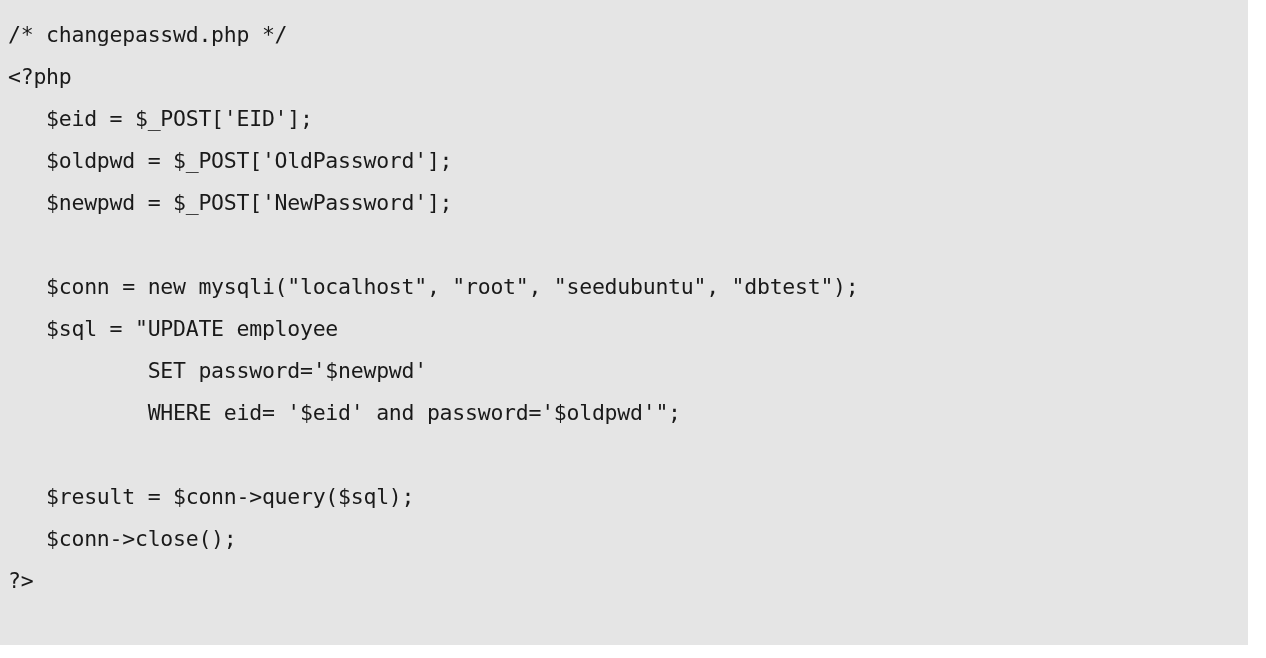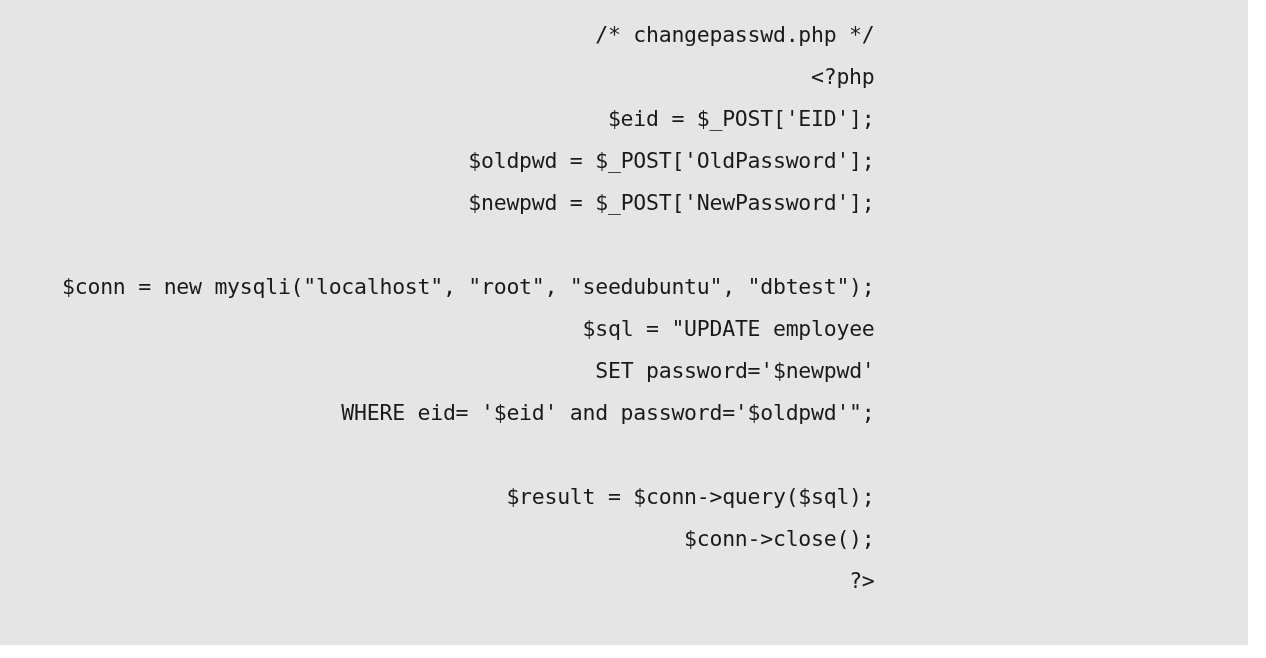--- a/index.html
+++ b/index.html
@@ -22,31 +22,30 @@
     top: 0;
     width: 1248px;
     height: 645px;
     background: #e5e5e5;
     box-sizing: border-box;
     padding: 0;
   }
 
   #code-listing {
     position: absolute;
-    left: 24px;
+    left: 8px;
     top: 14px;
     margin: 0;
     padding: 0;
     font-family: "DejaVu Sans Mono", "Liberation Mono", monospace;
     font-size: 21.5px;
     line-height: 42px;
     color: #1a1a1a;
     white-space: pre;
     letter-spacing: -0.25px;
-    text-align: right;
     -webkit-font-smoothing: none;
   }
 
   .code-line {
     display: block;
     height: 42px;
     white-space: pre;
     color: #1a1a1a;
   }
 

